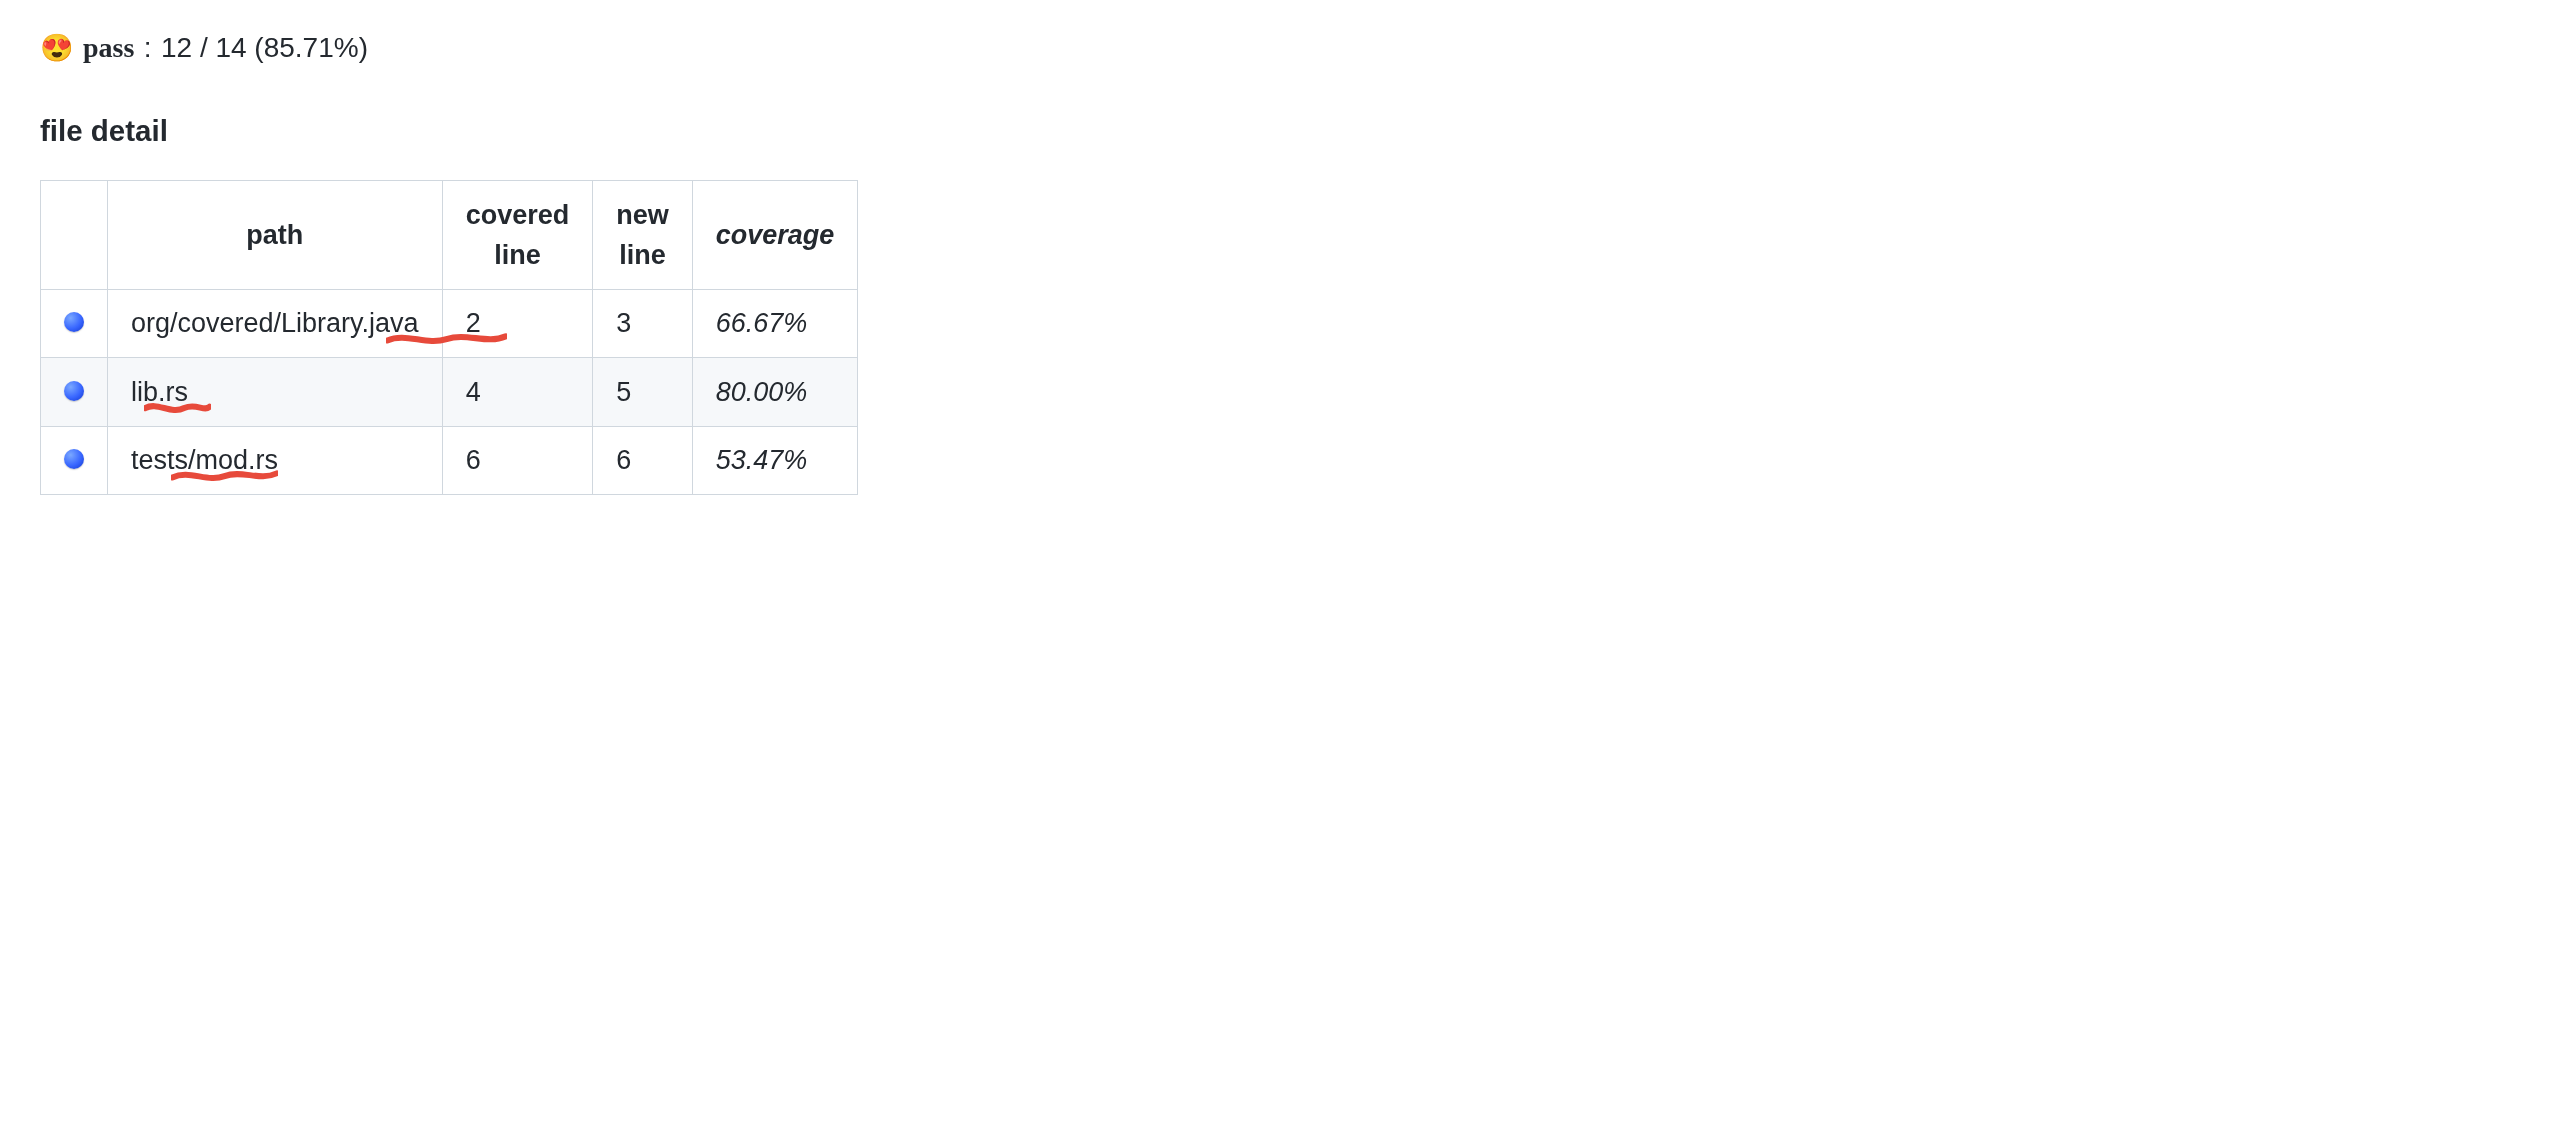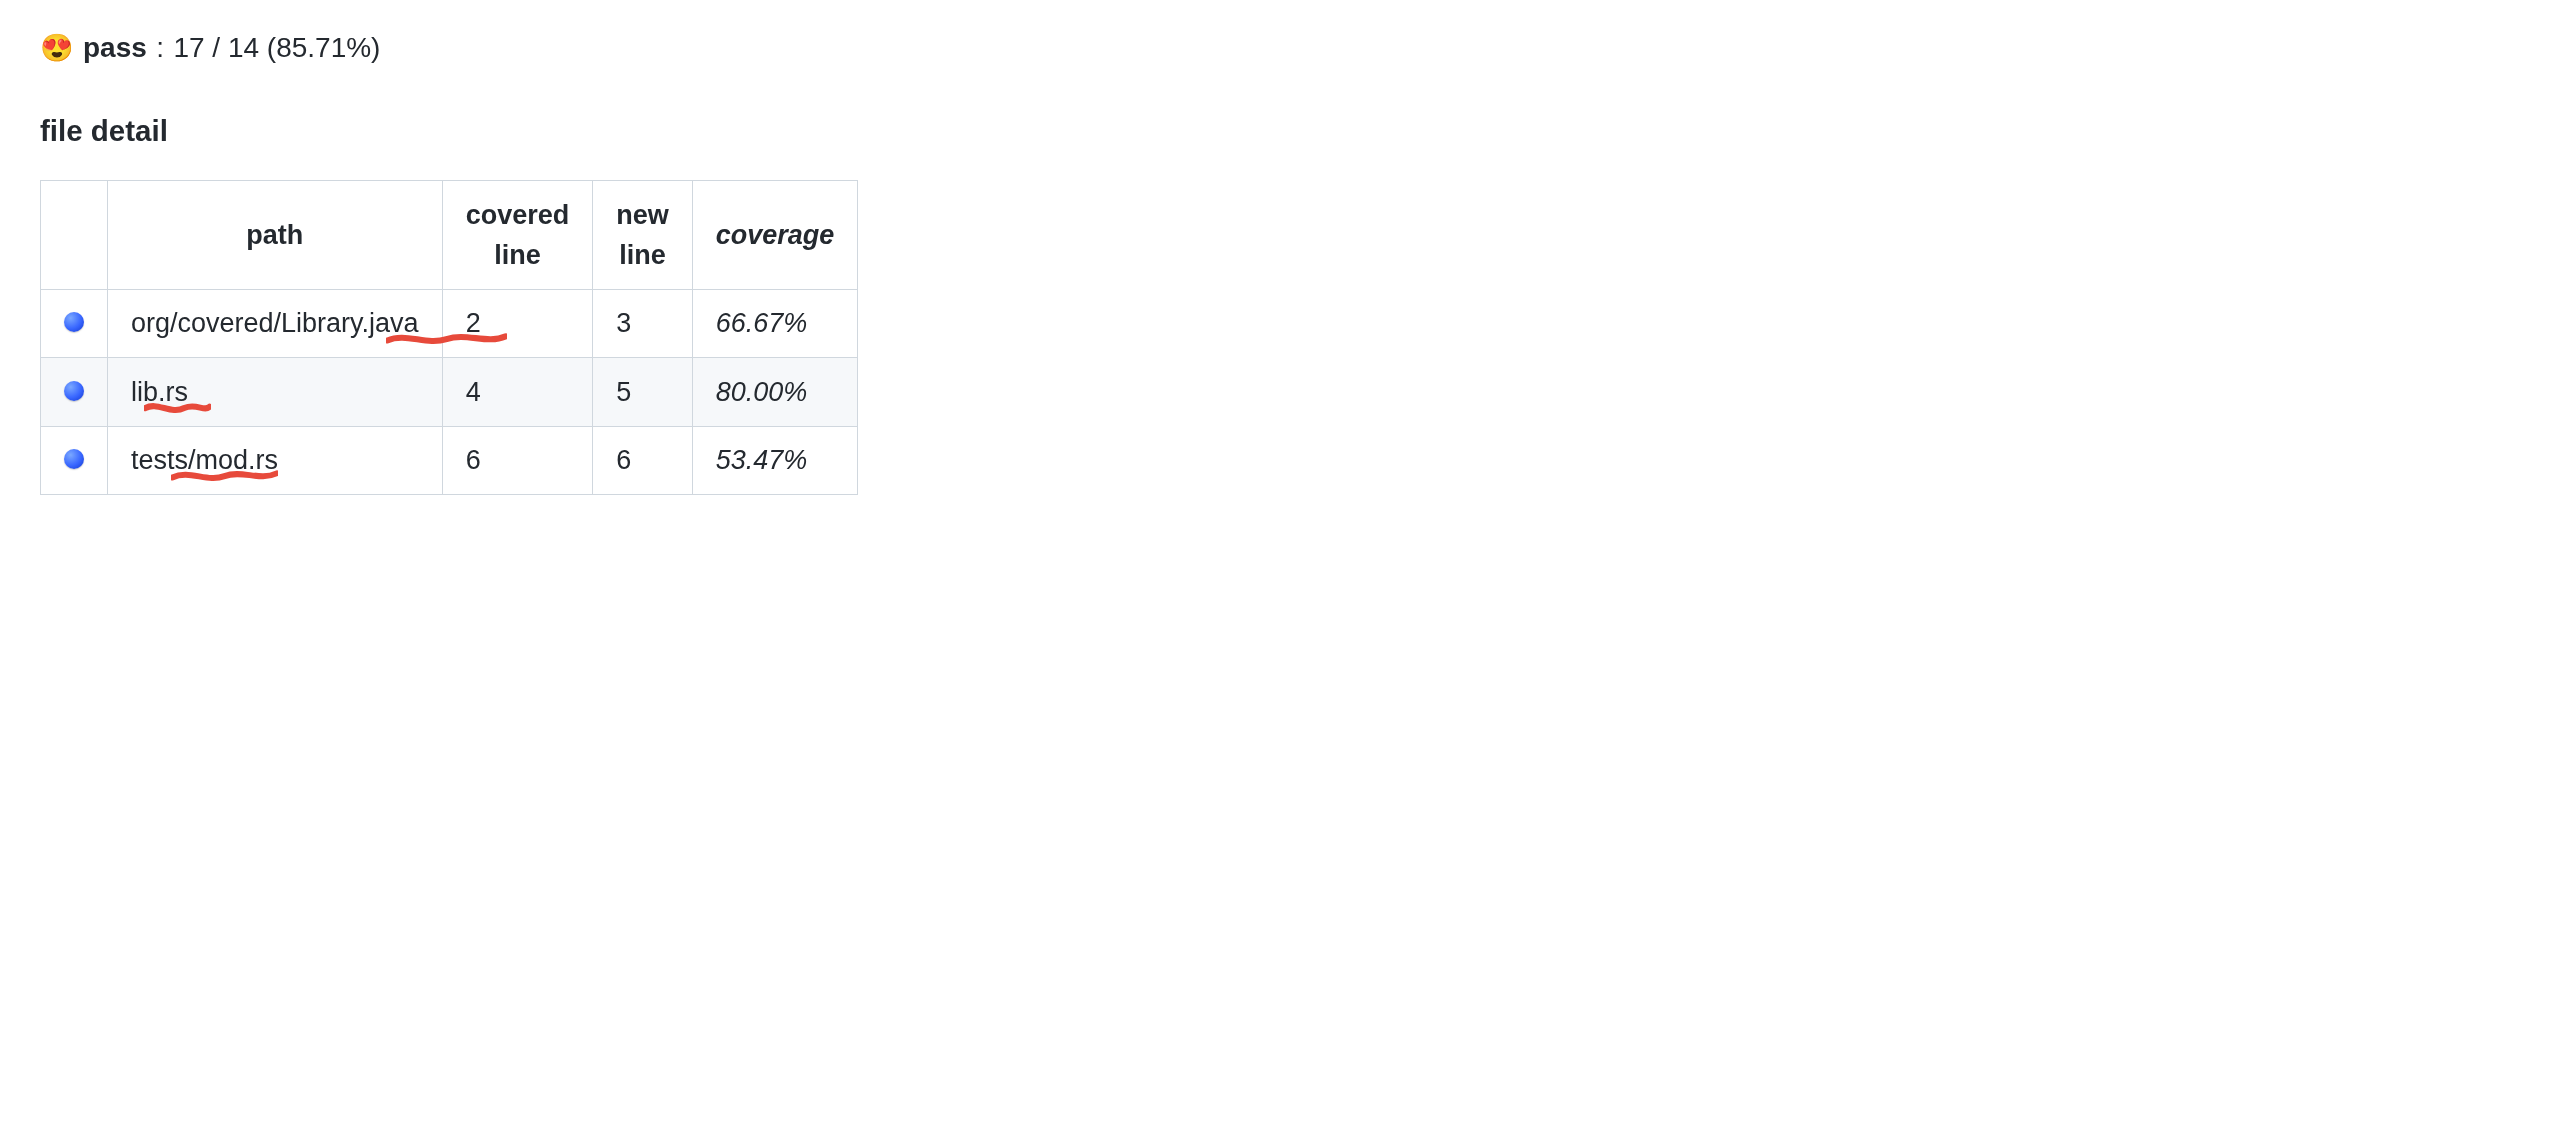--- a/index.html
+++ b/index.html
@@ -16,20 +16,21 @@
       align-items: center;
       gap: 9.4px;
       font-size: 28px;
       margin-bottom: 40px;
     }
     .summary-line .emoji {
       font-size: 27px;
     }
     .summary-line .label {
       font-weight: 700;
+      font-family: Liberation Serif, serif;
     }
     .summary-line .colon { }
     .summary-line .value { }
     .section-heading {
       font-weight: 700;
       font-size: 29.5px;
       margin-bottom: 27px;
     }
     table.coverage {
       border-collapse: collapse;
@@ -78,21 +79,21 @@
     }
     .squiggle svg { display: block; }
   </style>
 </head>
 <body>
 
 <div class="summary-line">
   <span class="emoji">😍</span>
   <span class="label">pass</span>
   <span class="colon">:</span>
-  <span class="value">17 / 14 (85.71%)</span>
+  <span class="value">12 / 14 (85.71%)</span>
 </div>
 
 <div class="section-heading">file detail</div>
 
 <table class="coverage">
   <thead>
     <tr>
       <th class="status-col"></th>
       <th class="path-col">path</th>
       <th class="covered-col">covered line</th>

